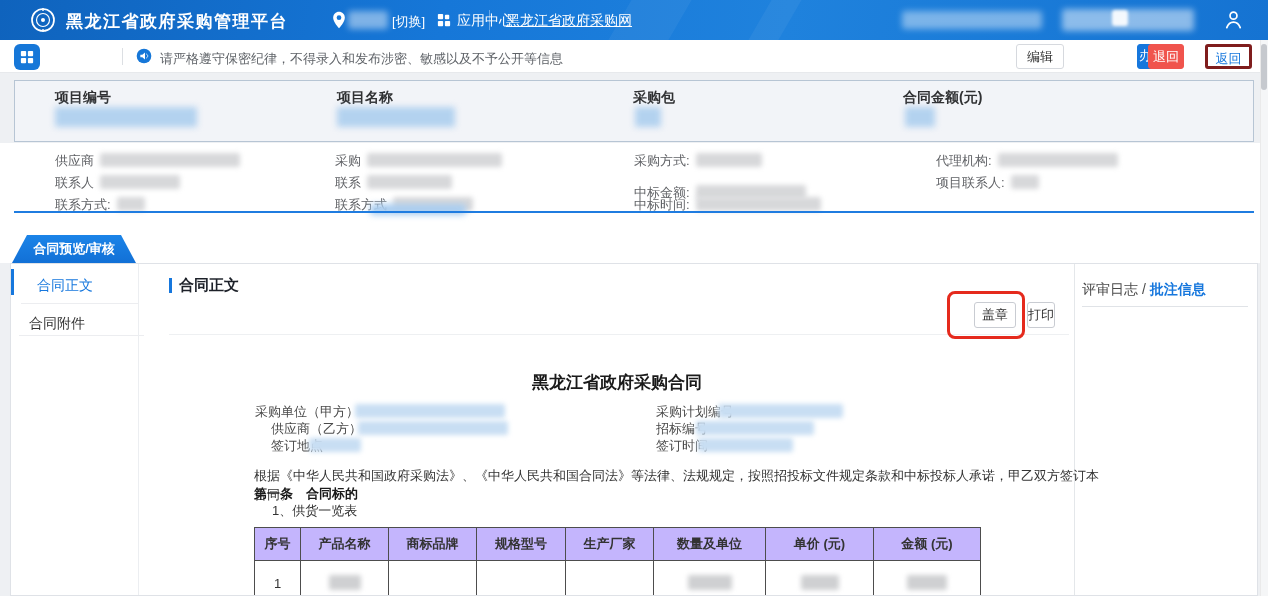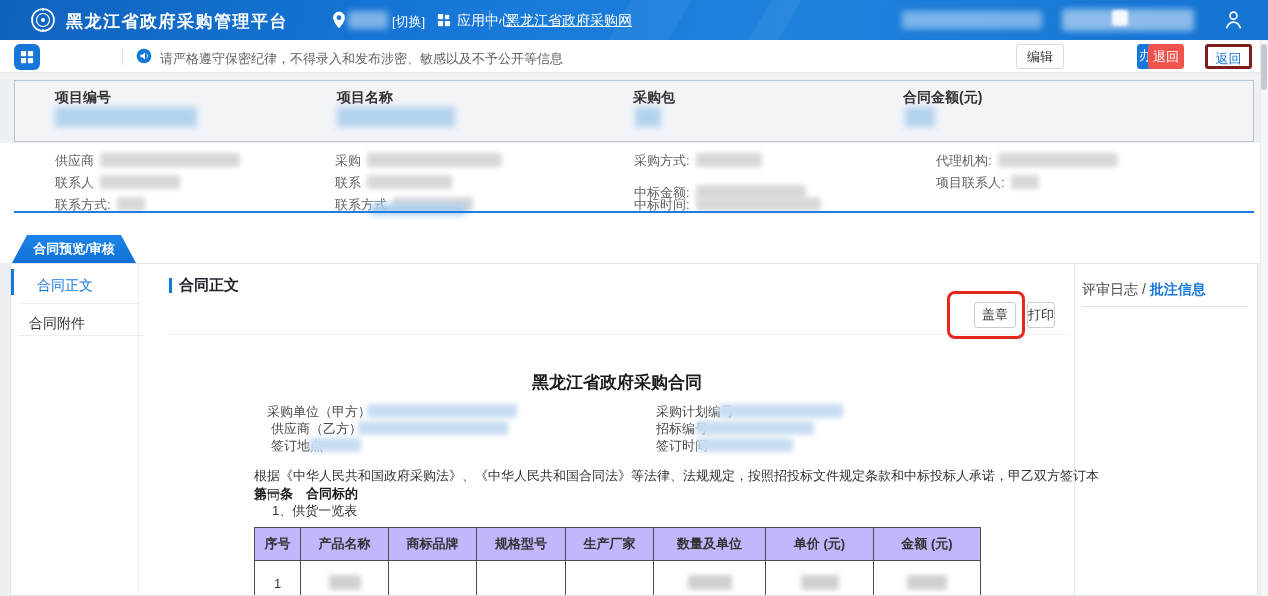--- a/index.html
+++ b/index.html
@@ -197,21 +197,21 @@
     <div class="doc-btn" style="left:1016px; width:28px;">打印</div>
 
     <div class="right-border"></div>
     <div class="review-head">
       <span>评审日志</span><span> / </span><span class="annot">批注信息</span>
     </div>
     <div class="review-divider"></div>
 
     <div class="doc-title">黑龙江省政府采购合同</div>
 
-    <div class="f-row" style="left:256px; top:139px;"><span>采购单位（甲方）</span><span class="fchip" style="width:150px;"></span></div>
+    <div class="f-row" style="left:244px; top:139px;"><span>采购单位（甲方）</span><span class="fchip" style="width:150px;"></span></div>
     <div class="f-row" style="left:260px; top:156px;"><span>供应商（乙方）</span><span class="fchip" style="width:150px;"></span></div>
     <div class="f-row" style="left:260px; top:173px;"><span>签订地点</span><span class="fchip" style="width:52px; margin-left:-14px;"></span></div>
 
     <div class="f-row" style="left:645px; top:139px;"><span>采购计划编号</span><span class="fchip" style="width:125px; margin-left:-16px;"></span></div>
     <div class="f-row" style="left:645px; top:156px;"><span>招标编号</span><span class="fchip" style="width:118px; margin-left:-12px;"></span></div>
     <div class="f-row" style="left:645px; top:173px;"><span>签订时间</span><span class="fchip" style="width:95px; margin-left:-10px;"></span></div>
 
     <div class="doc-par">根据《中华人民共和国政府采购法》、《中华人民共和国合同法》等法律、法规规定，按照招投标文件规定条款和中标投标人承诺，甲乙双方签订本合同。</div>
     <div class="doc-article">第一条　合同标的</div>
     <div class="doc-list">1、供货一览表</div>

